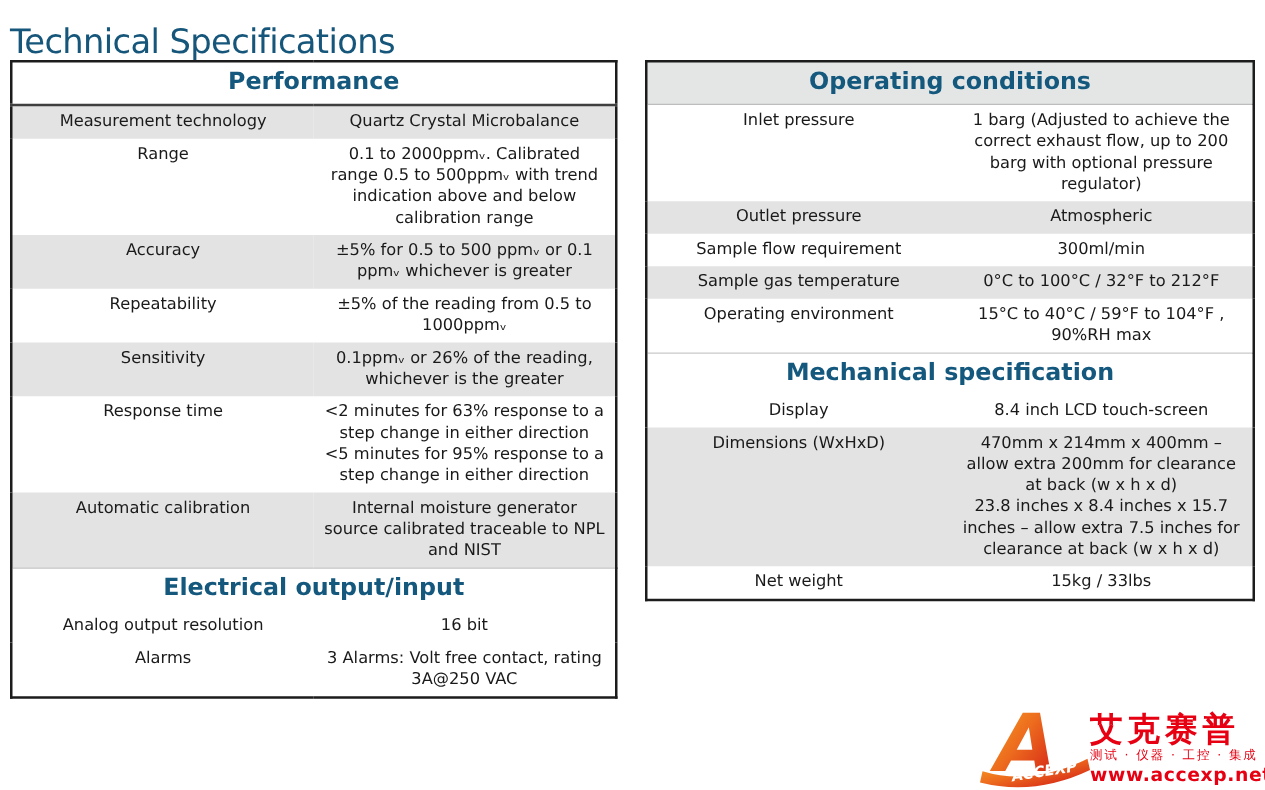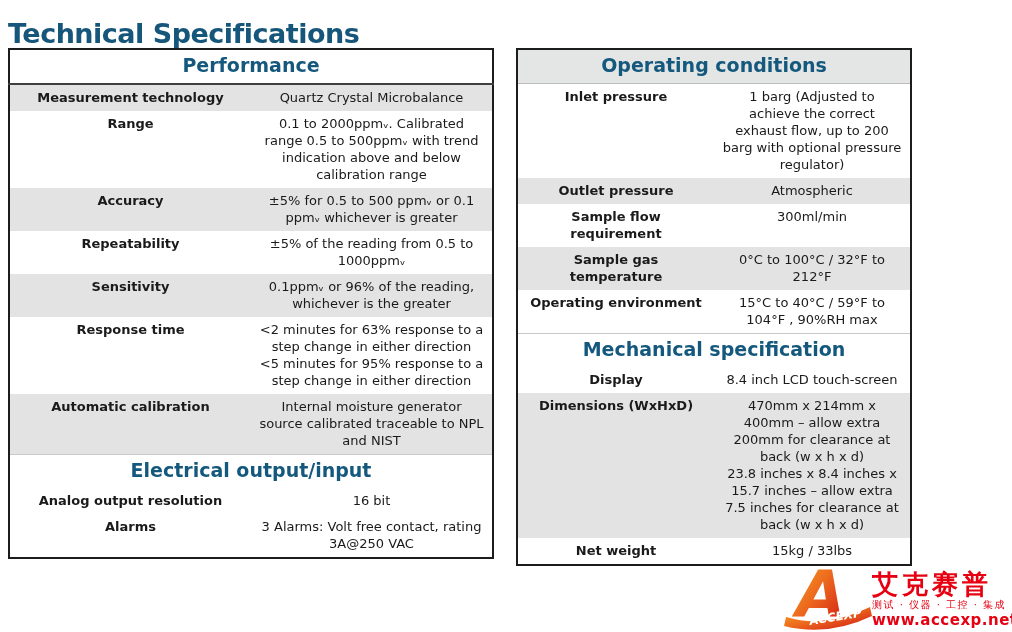--- a/index.html
+++ b/index.html
@@ -3,35 +3,35 @@
 <meta charset="utf-8">
 <style>
   * { box-sizing: border-box; }
   html,body { margin:0; padding:0; }
   body {
     width:1012px; height:632px; position:relative; overflow:hidden;
     background:#ffffff; font-family:"DejaVu Sans", sans-serif; color:#1a1a1a;
   }
   .page-title {
     position:absolute; left:8px; top:0px;
-    font-size:27px; font-weight:bold; color:#15567a; letter-spacing:-0.5px;
+    font-size:27px; font-weight:normal; color:#15567a; letter-spacing:-0.5px;
   }
   table.spec {
     position:absolute; top:48px; border-collapse:collapse; table-layout:fixed;
     border:2px solid #1c1c1c; background:#ffffff;
   }
   #table-left  { left:8px;   width:486px; }
-  #table-right { left:516px; width:396px; }
+  #table-right { left:516px; width:488px; }
   #table-left  th { width:250px; }
   #table-right th { width:256px; }
   th, td {
     font-size:13px; line-height:17px; text-align:center; vertical-align:top;
     padding:4px 8px 5px 8px; color:#1a1a1a; font-weight:normal;
   }
-  th { font-weight:bold; }
+  th { font-weight:normal; }
   td.val { white-space:pre-line;margin-top:46px; }
   tr.shaded { background:#e3e3e3; }
   tr.sec td {
     font-size:19px; font-weight:bold; color:#14587d;
     padding:3px 8px 6px 8px; line-height:24px; background:#ffffff;
   }
   #table-left tr.sec-first td { border-bottom:2px solid #3f3f3f; }
   #table-right tr.sec-first td { background:#e4e6e6; border-bottom:1px solid #bdbdbd; }
   tr.sec-mid td { border-top:1px solid #c9c9c9; }
   
@@ -75,21 +75,21 @@
     <tr class="shaded">
       <th>Accuracy</th>
       <td class="val">±5% for 0.5 to 500 ppmᵥ or 0.1 ppmᵥ whichever is greater</td>
     </tr>
     <tr>
       <th>Repeatability</th>
       <td class="val">±5% of the reading from 0.5 to 1000ppmᵥ</td>
     </tr>
     <tr class="shaded">
       <th>Sensitivity</th>
-      <td class="val">0.1ppmᵥ or 96% of the reading, whichever is the greater</td>
+      <td class="val">0.1ppmᵥ or 26% of the reading, whichever is the greater</td>
     </tr>
     <tr>
       <th>Response time</th>
       <td class="val">&lt;2 minutes for 63% response to a step change in either direction
 &lt;5 minutes for 95% response to a step change in either direction</td>
     </tr>
     <tr class="shaded">
       <th>Automatic calibration</th>
       <td class="val">Internal moisture generator source calibrated traceable to NPL and NIST</td>
     </tr>

